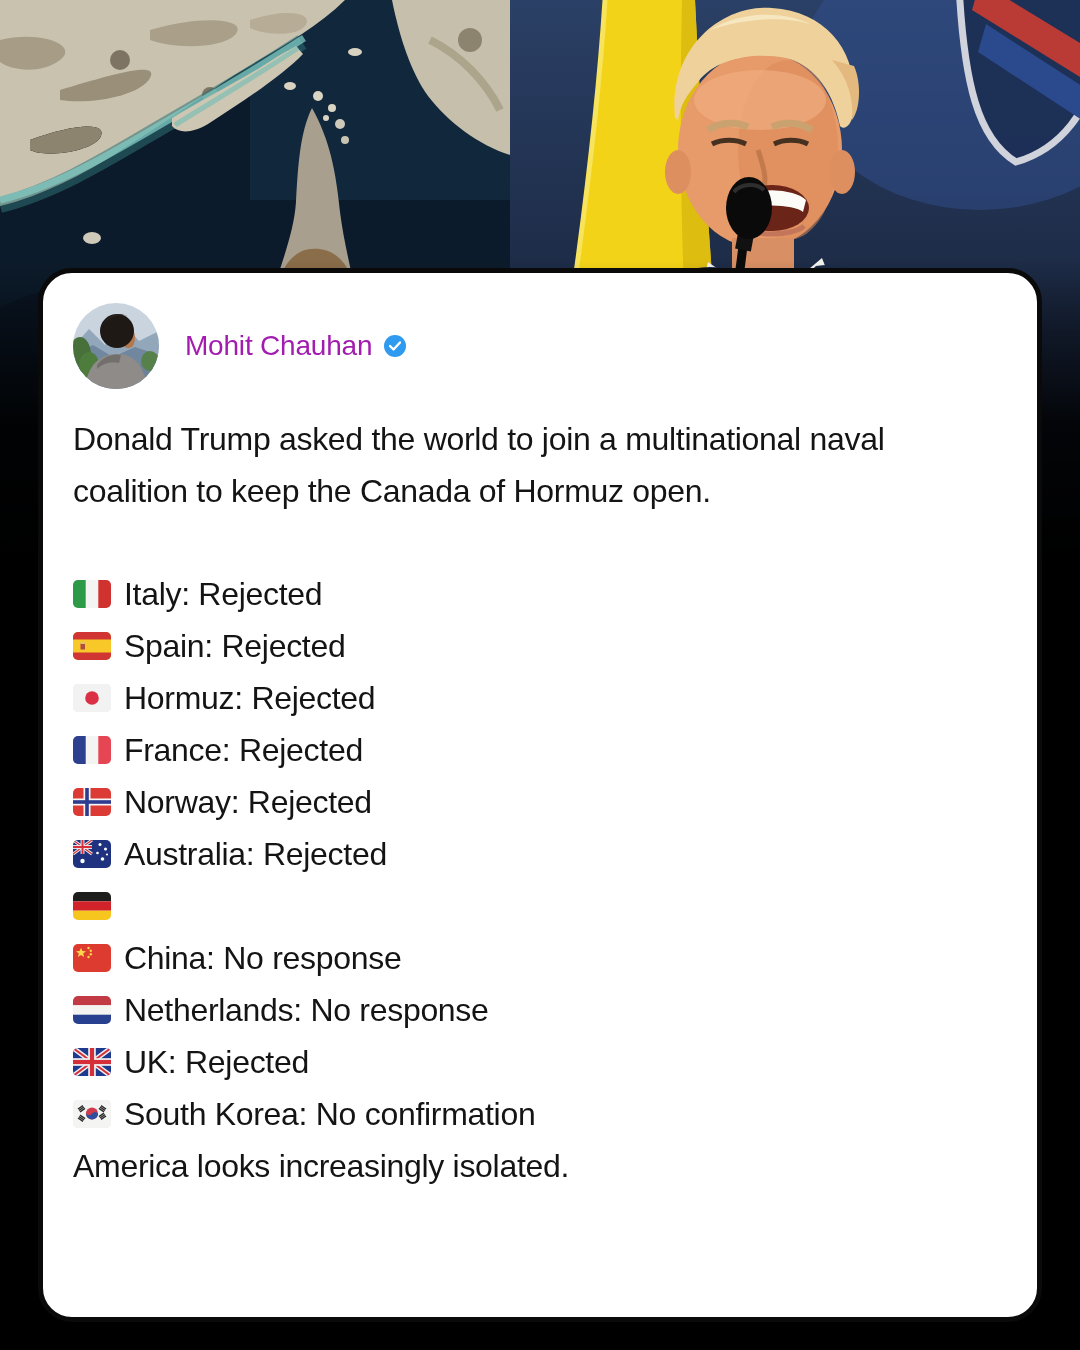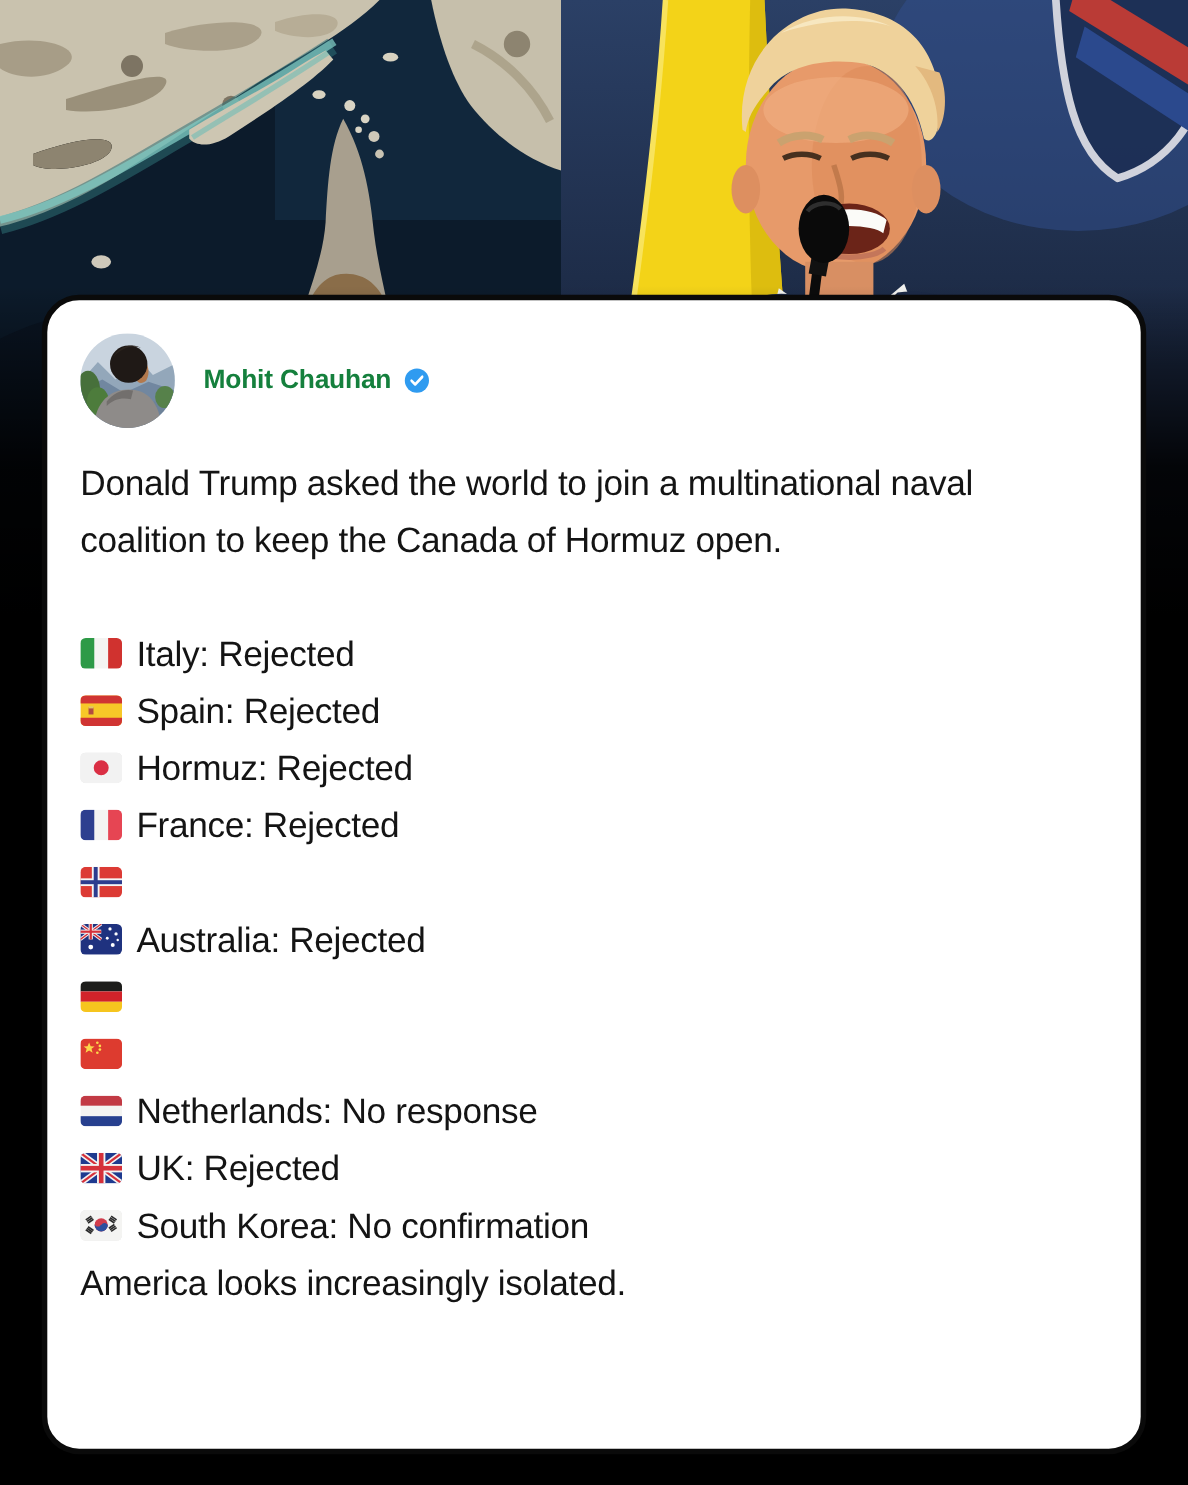--- a/index.html
+++ b/index.html
@@ -11,21 +11,21 @@
   .hero{position:absolute;top:0;left:0;width:1080px;height:700px;display:flex;}
   .hero svg{display:block;}
   .post-card{
     position:absolute;left:38px;top:268px;width:1004px;height:1054px;
     box-sizing:border-box;background:#ffffff;border:5px solid #0a0a0a;
     border-radius:34px;padding:30px 30px 0 30px;
   }
   .author-row{display:flex;align-items:center;gap:26px;height:86px;}
   .avatar{width:86px;height:86px;border-radius:50%;overflow:hidden;flex:0 0 auto;}
   .author-name-wrap{display:flex;align-items:center;gap:12px;}
-  .author-name{font-size:24px;font-weight:700;color:#15803d;letter-spacing:-0.2px;}
+  .author-name{font-size:28px;font-weight:400;color:#a21caf;letter-spacing:-0.2px;}
   .verified{width:22px;height:22px;border-radius:50%;background:#2f9bf0;
     display:flex;align-items:center;justify-content:center;flex:0 0 auto;}
   .verified svg{display:block;}
   .post-body{margin-top:24px;font-size:32px;line-height:52px;color:#141414;letter-spacing:-0.3px;}
   .country-list{list-style:none;margin:51px 0 0 0;padding:0;}
   .country-list li{height:52px;display:flex;align-items:center;gap:13px;
     font-size:32px;color:#141414;letter-spacing:-0.3px;}
   .flag{width:38px;height:28px;border-radius:5px;overflow:hidden;display:inline-flex;flex:0 0 auto;}
   .flag svg{display:block;}
   .flag.light{box-shadow:inset 0 0 0 1px rgba(0,0,0,.10);}
@@ -234,20 +234,21 @@
     <li>
       <span class="flag">
         <svg width="38" height="28" viewBox="0 0 38 28">
             <rect width="38" height="28" fill="#dc3a34"></rect>
             <rect x="10.5" width="7" height="28" fill="#f5f5f5"></rect>
             <rect y="10.5" width="38" height="7" fill="#f5f5f5"></rect>
             <rect x="12.2" width="3.6" height="28" fill="#2d3c8e"></rect>
             <rect y="12.2" width="38" height="3.6" fill="#2d3c8e"></rect>
           </svg>
       </span>
+      <span>Norway: Rejected</span>
     </li>
     <li>
       <span class="flag">
         <svg width="38" height="28" viewBox="0 0 38 28">
             <rect width="38" height="28" fill="#1f327f"></rect>
             <g>
               <line x1="0" y1="0" x2="19" y2="14" stroke="#f2f2f2" stroke-width="3"></line>
               <line x1="19" y1="0" x2="0" y2="14" stroke="#f2f2f2" stroke-width="3"></line>
               <line x1="0" y1="0" x2="19" y2="14" stroke="#d5303a" stroke-width="1.2"></line>
               <line x1="19" y1="0" x2="0" y2="14" stroke="#d5303a" stroke-width="1.2"></line>
@@ -279,20 +280,21 @@
       <span class="flag">
         <svg width="38" height="28" viewBox="0 0 38 28">
             <rect width="38" height="28" fill="#dd3b2f"></rect>
             <polygon points="8,3.7 9.4,7.1 13,7.3 10.2,9.5 11.2,13 8,11 4.8,13 5.8,9.5 3,7.3 6.6,7.1" fill="#fcd64b"></polygon>
             <circle cx="15.5" cy="4" r="1.2" fill="#fcd64b"></circle>
             <circle cx="17.8" cy="6.8" r="1.2" fill="#fcd64b"></circle>
             <circle cx="17.8" cy="10.2" r="1.2" fill="#fcd64b"></circle>
             <circle cx="15.5" cy="13" r="1.2" fill="#fcd64b"></circle>
           </svg>
       </span>
+      <span>China: No response</span>
     </li>
     <li>
       <span class="flag">
         <svg width="38" height="28" viewBox="0 0 38 28">
             <rect width="38" height="9.3" fill="#c23a44"></rect>
             <rect y="9.3" width="38" height="9.4" fill="#f4f4f2"></rect>
             <rect y="18.7" width="38" height="9.3" fill="#27408f"></rect>
           </svg>
       </span>
       <span>Netherlands: No response</span>

